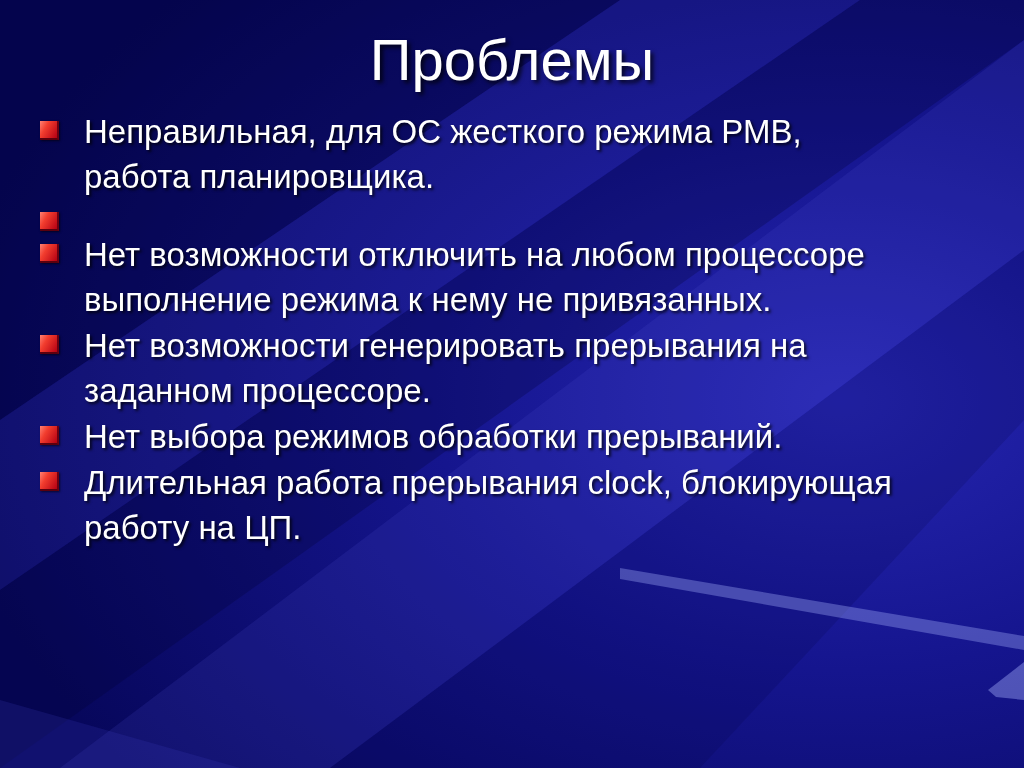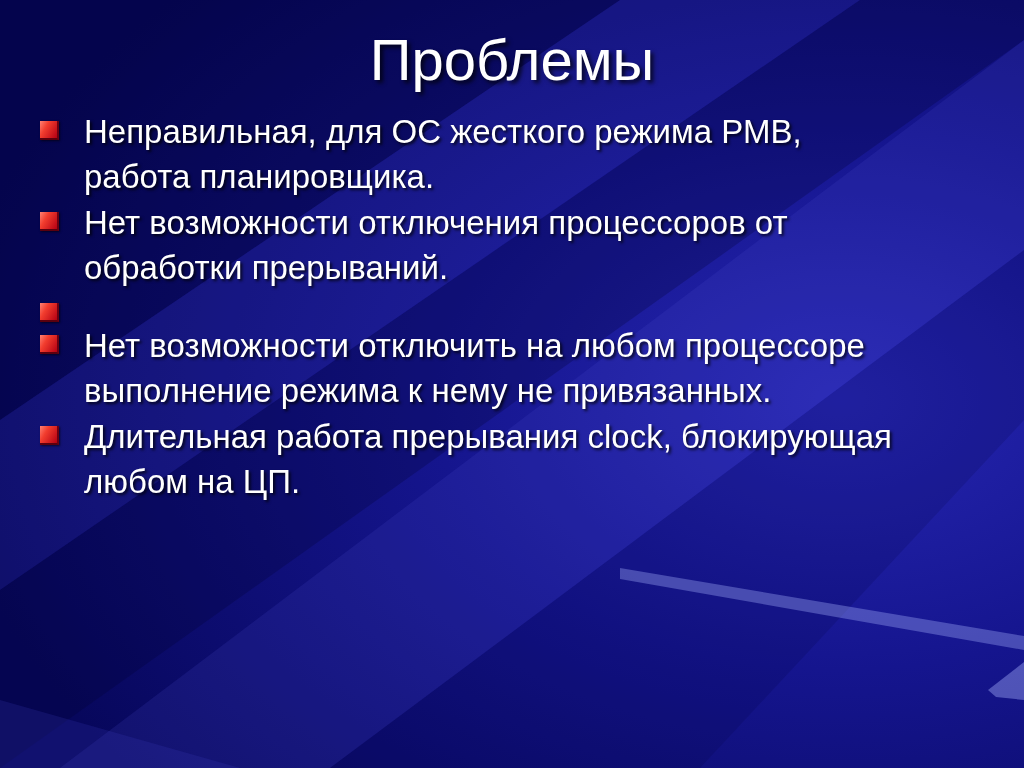--- a/index.html
+++ b/index.html
@@ -88,32 +88,36 @@
     <h1 class="title">Проблемы</h1>
 
     <ul class="bullets">
       <li class="bullet-item">
         <span class="bullet-marker"></span>
         <span class="bullet-text">Неправильная, для ОС жесткого режима РМВ,
 работа планировщика.</span>
       </li>
       <li class="bullet-item">
         <span class="bullet-marker"></span>
-        <span class="bullet-text">Нет возможности отключения процессоров от
-обработки прерываний.</span>
-      </li>
-      <li class="bullet-item">
-        <span class="bullet-marker"></span>
       </li>
       <li class="bullet-item">
         <span class="bullet-marker"></span>
         <span class="bullet-text">Нет возможности отключить на любом процессоре
 выполнение режима к нему не привязанных.</span>
       </li>
       <li class="bullet-item">
         <span class="bullet-marker"></span>
+        <span class="bullet-text">Нет возможности генерировать прерывания на
+заданном процессоре.</span>
+      </li>
+      <li class="bullet-item">
+        <span class="bullet-marker"></span>
+        <span class="bullet-text">Нет выбора режимов обработки прерываний.</span>
+      </li>
+      <li class="bullet-item">
+        <span class="bullet-marker"></span>
         <span class="bullet-text">Длительная работа прерывания clock, блокирующая
-любом на ЦП.</span>
+работу на ЦП.</span>
       </li>
     </ul>
 
   </div>
 </div>
 
 </body></html>

